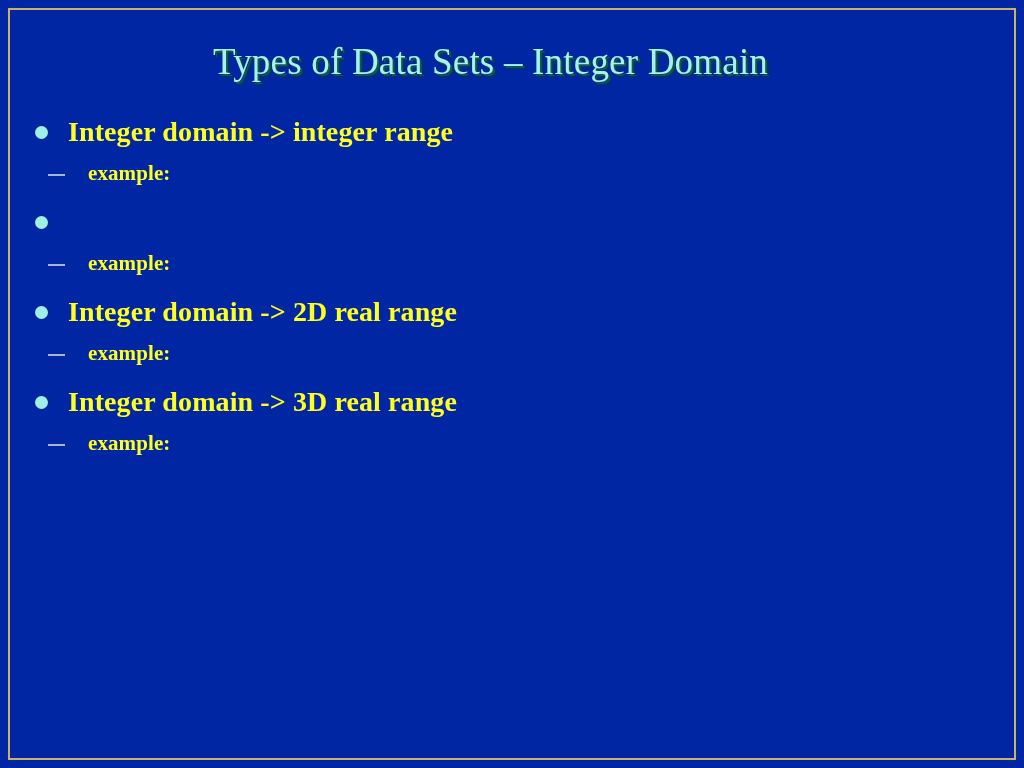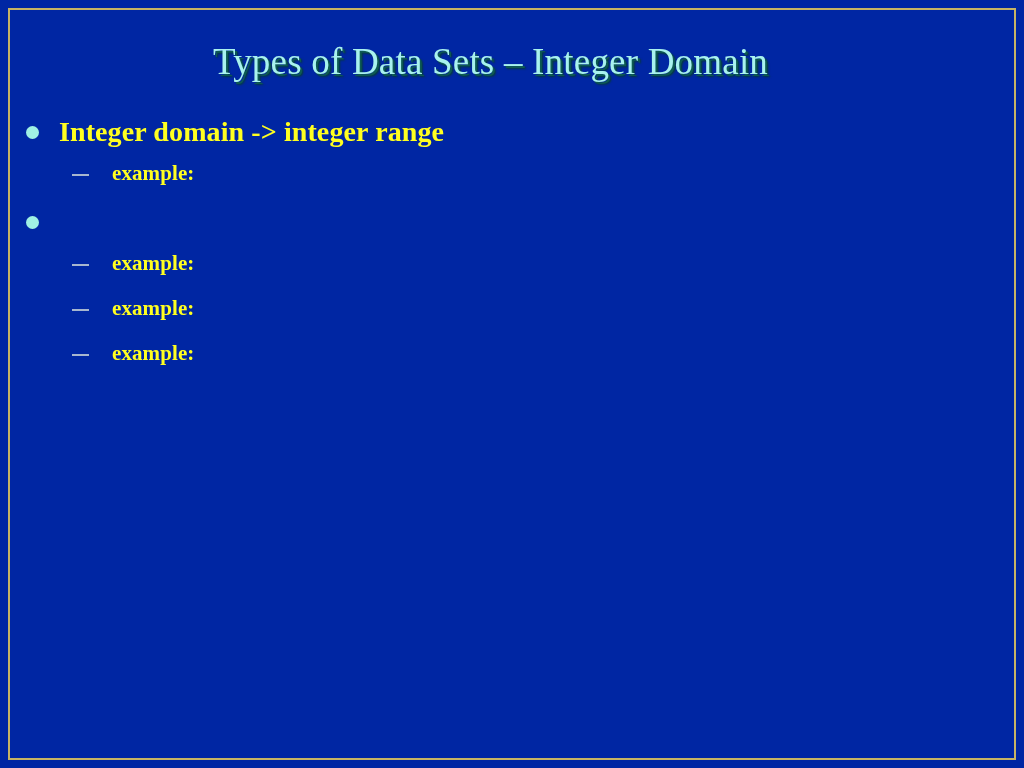--- a/index.html
+++ b/index.html
@@ -57,20 +57,21 @@
     top: 113px;
     width: 1024px;
   }
 
   
   .lvl1 {
     display: flex;
     align-items: flex-start;
     padding-left: 26px;
     height: 45px;
+    margin-left: 9px;
   }
 
   .lvl1 .bullet-dot {
     flex: 0 0 auto;
     width: 13px;
     height: 13px;
     border-radius: 50%;
     background: #9ff0e4;
     margin-top: 13px;
     margin-right: 20px;
@@ -82,21 +83,21 @@
     color: #ffff20;
     line-height: 38px;
     letter-spacing: 0.1px;
     white-space: pre;
   }
 
   
   .lvl2 {
     display: flex;
     align-items: flex-start;
-    padding-left: 72px;
+    padding-left: 48px;
     height: 45px;
   }
 
   .lvl2 .bullet-dash {
     flex: 0 0 auto;
     width: 17px;
     height: 2px;
     background: #a6b6cf;
     margin-top: 16px;
     margin-right: 23px;
@@ -137,23 +138,31 @@
         <span class="bullet-dash"></span>
         <span class="lvl2-text">example:</span>
       </div>
       <div class="lvl1">
         <span class="bullet-dot"></span>
       </div>
       <div class="lvl2">
         <span class="bullet-dash"></span>
         <span class="lvl2-text">example:</span>
       </div>
+      <div class="lvl1">
+        <span class="bullet-dot"></span>
+        <span class="lvl1-text">Integer domain -&gt; 2D real range</span>
+      </div>
       <div class="lvl2">
         <span class="bullet-dash"></span>
         <span class="lvl2-text">example:</span>
+      </div>
+      <div class="lvl1">
+        <span class="bullet-dot"></span>
+        <span class="lvl1-text">Integer domain -&gt; 3D real range</span>
       </div>
       <div class="lvl2">
         <span class="bullet-dash"></span>
         <span class="lvl2-text">example:</span>
       </div>
       <div class="spacer-line"></div>
     </div>
 
 </div>
 

